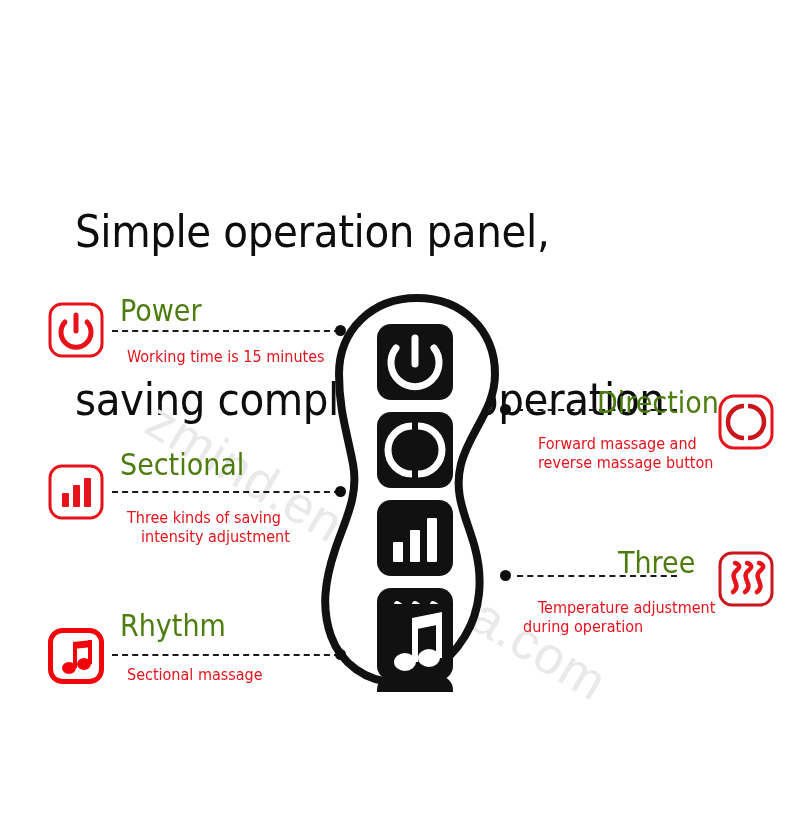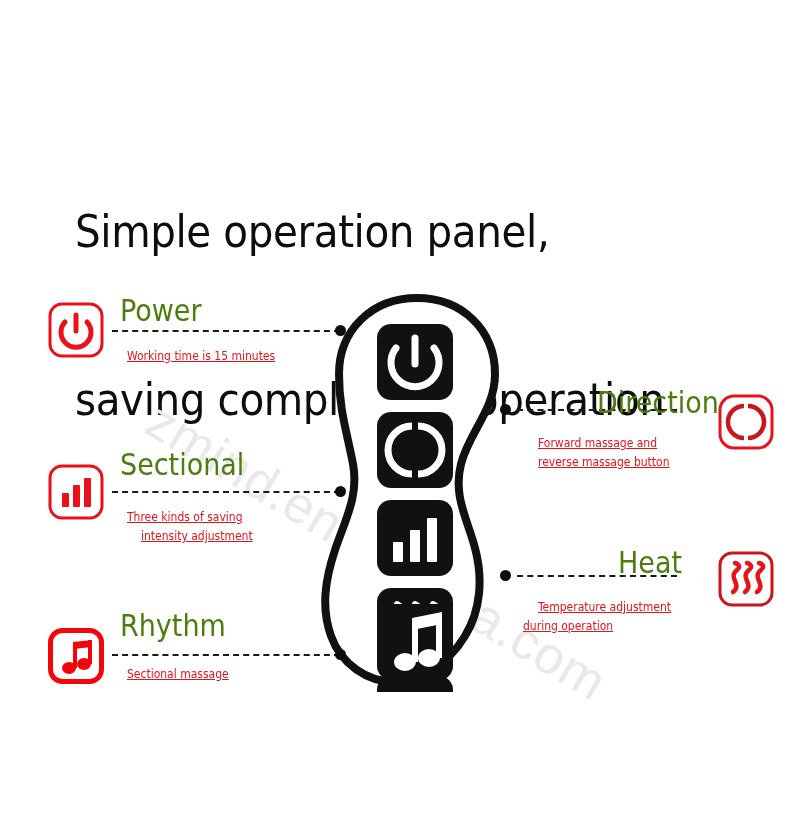--- a/index.html
+++ b/index.html
@@ -74,26 +74,25 @@
     color: #4d7c0f;
     font-size: 30px;
     line-height: 30px;
     font-weight: 400;
     white-space: nowrap;
     font-family: "DejaVu Sans Condensed", "Liberation Sans", sans-serif;
   }
   .callout .desc {
     position: absolute;
     color: #e8121b;
-    font-size: 12px;
+    font-size: 16px;
     line-height: 19px;
     font-weight: 400;
     white-space: pre;
     font-family: "DejaVu Sans Condensed", "Liberation Sans", sans-serif;
-    text-decoration: underline;
   }
   .dash {
     position: absolute;
     height: 0;
     border-top: 2px dashed #1a1a1a;
   }
   .dot {
     position: absolute;
     width: 11px;
     height: 11px;
@@ -255,21 +254,21 @@
           <path d="M27 13 A 16 16 0 0 0 27 45"></path>
           <path d="M31 45 A 16 16 0 0 0 31 13"></path>
         </g>
       </svg>
     </div>
   </div>
 
   <div class="callout">
     <div class="dot" style="left:483px; top:570px;"></div>
     <div class="dash" style="left:500px; top:575px; width:160px;"></div>
-    <div class="title" style="left:601px; top:548px;">Heat</div>
+    <div class="title" style="left:601px; top:548px;">Three</div>
     <div class="desc" style="left:521px; top:598px;">Temperature adjustment</div>
     <div class="desc" style="left:506px; top:617px;">during operation</div>
     <div class="chip" style="left:700px; top:550px; width:58px; height:58px;">
       <svg width="58" height="58" viewBox="0 0 58 58" xmlns="http://www.w3.org/2000/svg">
         <rect x="3" y="3" width="52" height="52" rx="12" fill="#ffffff" stroke="#c9171e" stroke-width="3"></rect>
         <g stroke="#e8121b" fill="none" stroke-width="4.5" stroke-linecap="round">
           <path d="M16 42 C 26 34, 10 28, 20 20 C 26 15, 18 13, 18 13"></path>
           <path d="M28 42 C 38 34, 22 28, 32 20 C 38 15, 30 13, 30 13"></path>
           <path d="M40 42 C 50 34, 34 28, 44 20 C 50 15, 42 13, 42 13"></path>
         </g>

